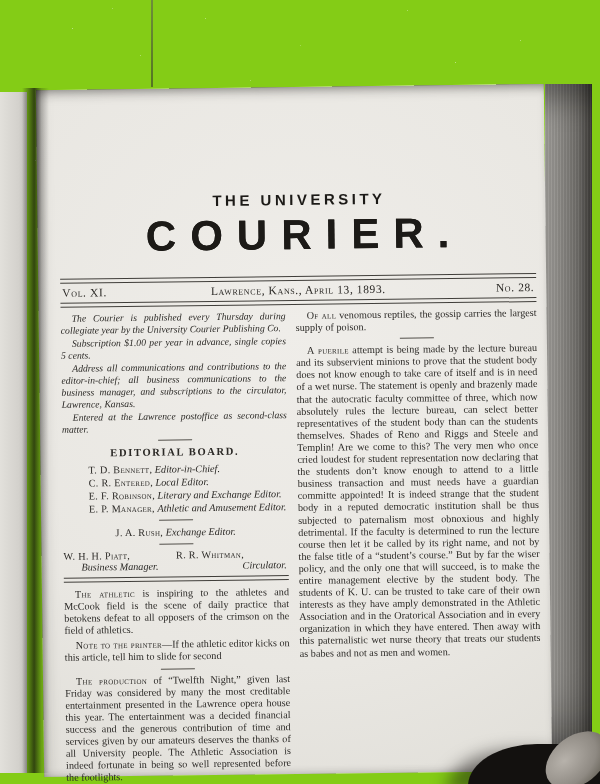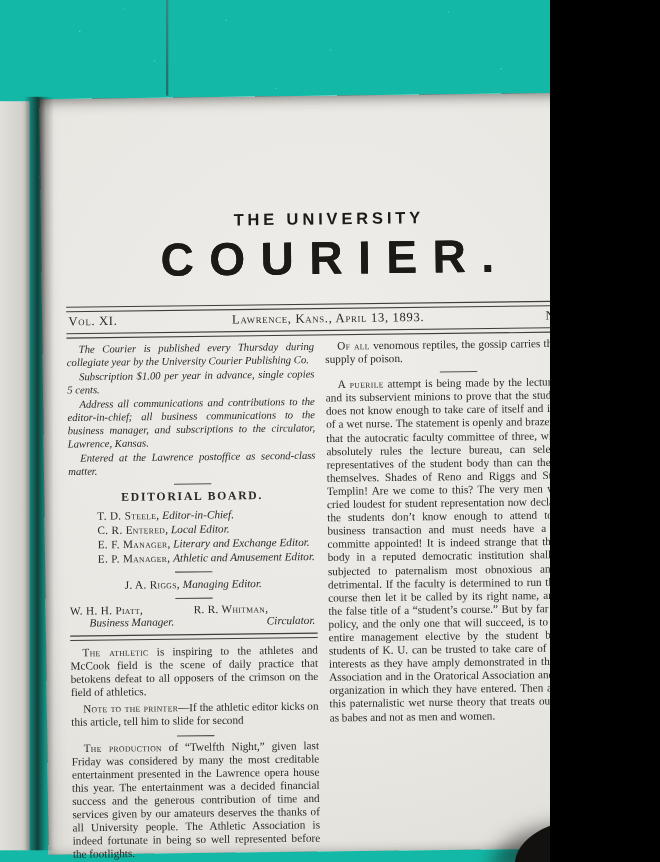--- a/index.html
+++ b/index.html
@@ -1,16 +1,16 @@
 <!DOCTYPE html>
 <html><head>
 <meta charset="utf-8">
 <style>
   html,body{margin:0;padding:0;background:#000;}
-  .scene{position:relative;width:500px;height:784px;background:#14b8a6;overflow:hidden;
+  .scene{position:relative;width:600px;height:784px;background:#84cc16;overflow:hidden;
          font-family:"Liberation Serif", serif;}
   
   .speckles{position:absolute;top:0;left:0;width:1px;height:1px;background:transparent;
     box-shadow: 72px 28px 0 rgba(255,255,255,.45), 140px 55px 0 rgba(255,255,255,.35),
       205px 18px 0 rgba(255,255,255,.4), 338px 129px 0 rgba(255,255,255,.5),
       407px 10px 0 rgba(255,255,255,.35), 520px 40px 0 rgba(255,255,255,.4),
       575px 120px 0 rgba(255,255,255,.3), 560px 300px 0 rgba(255,255,255,.35),
       35px 160px 0 rgba(255,255,255,.4), 250px 80px 0 rgba(255,255,255,.3),
       455px 62px 0 rgba(255,255,255,.45), 112px 8px 0 rgba(255,255,255,.3),
       585px 480px 0 rgba(255,255,255,.3), 300px 45px 0 rgba(255,255,255,.25);}
@@ -97,27 +97,27 @@
     <div class="columns">
       <div class="col-left">
         <p class="notice"><span>The Courier is published every Thursday during collegiate year by the University Courier Publishing Co.</span></p>
         <p class="notice"><span>Subscription $1.00 per year in advance, single copies 5 cents.</span></p>
         <p class="notice"><span>Address all communications and contributions to the editor-in-chief; all business communications to the business manager, and subscriptions to the circulator, Lawrence, Kansas.</span></p>
         <p class="notice"><span>Entered at the Lawrence postoffice as second-class matter.</span></p>
 
         <div class="rule-short"></div>
         <div class="board-heading">EDITORIAL BOARD.</div>
 
-        <div class="entry"><span class="name">T. D. Steele,</span> <span class="role">Editor-in-Chief.</span></div>
+        <div class="entry"><span class="name">T. D. Bennett,</span> <span class="role">Editor-in-Chief.</span></div>
         <div class="entry"><span class="name">C. R. Entered,</span> <span class="role">Local Editor.</span></div>
-        <div class="entry"><span class="name">E. F. Manager,</span> <span class="role">Literary and Exchange Editor.</span></div>
+        <div class="entry"><span class="name">E. F. Robinson,</span> <span class="role">Literary and Exchange Editor.</span></div>
         <div class="entry"><span class="name">E. P. Manager,</span> <span class="role">Athletic and Amusement Editor.</span></div>
 
         <div class="rule-short"></div>
-        <div class="entry rush"><span class="name">J. A. Riggs,</span> <span class="role">Managing Editor.</span></div>
+        <div class="entry rush"><span class="name">J. A. Rush,</span> <span class="role">Exchange Editor.</span></div>
         <div class="rule-short"></div>
 
         <div class="managers">
           <div class="mcol">
             <div class="mname">W. H. H. Piatt,</div>
             <div class="mtitle">Business Manager.</div>
           </div>
           <div class="mcol mright">
             <div class="mname">R. R. Whitman,</div>
             <div class="mtitle">Circulator.</div>

